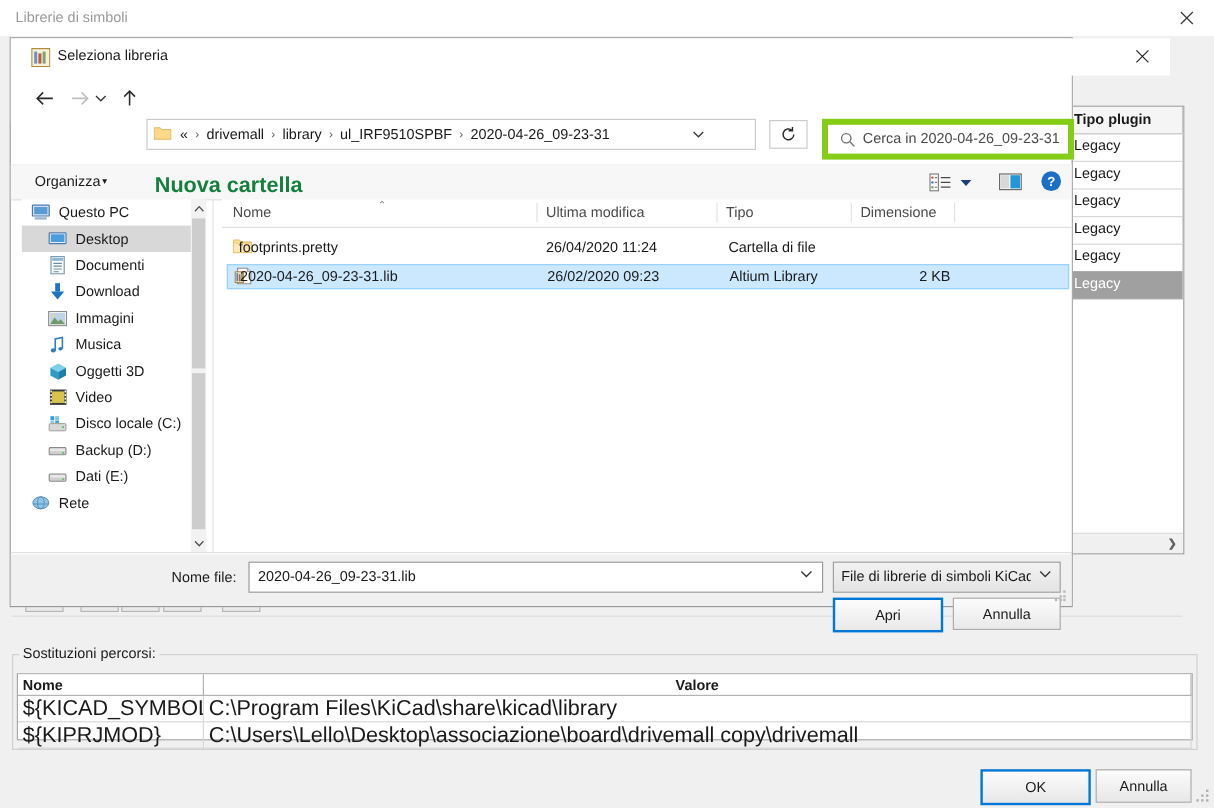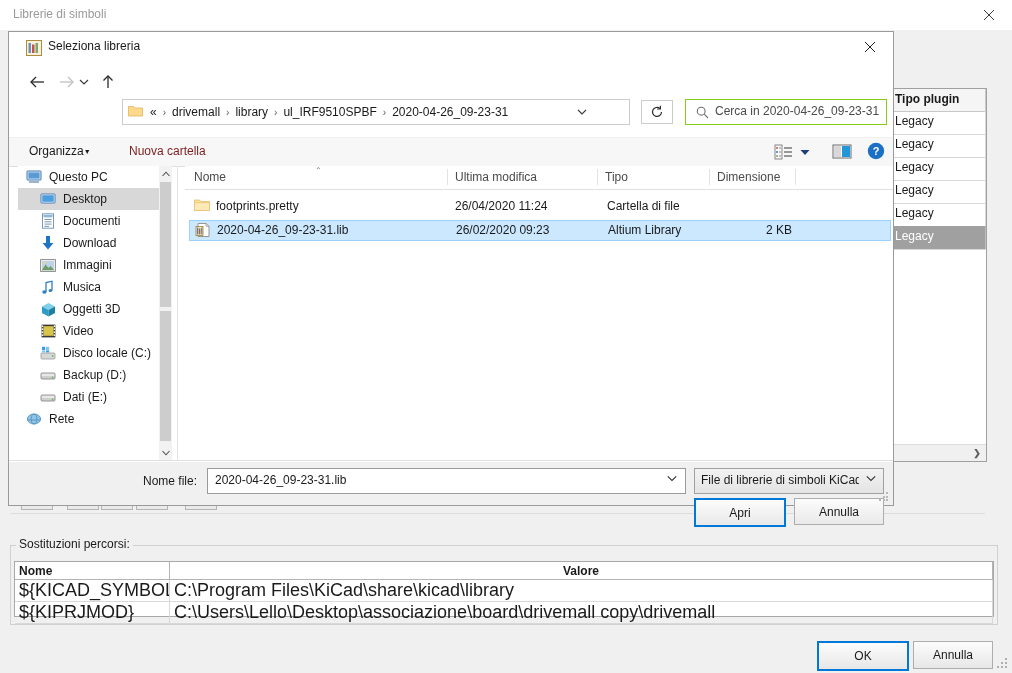--- a/index.html
+++ b/index.html
@@ -146,21 +146,21 @@
   }
 
   
   #file-dialog{
     position:absolute;left:8px;top:31px;width:884px;height:473px;
     background:#ffffff;
     border:1px solid #9a9a9a;
     box-shadow:0 0 0 0 rgba(0,0,0,0);
   }
   #fd-titlebar{
-    position:absolute;left:0;top:0;width:884px;height:31px;background:#ffffff;
+    position:absolute;left:0;top:0;width:966px;height:31px;background:#ffffff;
   }
   #fd-icon{position:absolute;left:17px;top:8px;width:16px;height:16px;}
   #fd-title{
     position:absolute;left:39px;top:7px;font-size:12px;color:#1a1a1a;white-space:nowrap;
   }
   #fd-close{
     position:absolute;right:0;top:0;width:46px;height:30px;
     display:flex;align-items:center;justify-content:center;color:#303030;
   }
 
@@ -192,42 +192,42 @@
     position:absolute;right:40px;top:5px;width:14px;height:14px;
     display:flex;align-items:center;justify-content:center;color:#3a3a3a;
   }
   #addr-refresh{
     position:absolute;right:2px;top:1px;width:28px;height:22px;
     display:flex;align-items:center;justify-content:center;color:#2a2a2a;
     border-left:1px solid #e2e2e2;
   }
   #searchbox{
     position:absolute;left:676px;top:67px;width:200px;height:24px;
-    background:#ffffff;border:1px solid #84cc16;text-align:center;
+    background:#ffffff;border:5px solid #84cc16;text-align:center;
   }
   #search-icon{
     position:absolute;left:9px;top:5px;width:14px;height:14px;
     display:flex;align-items:center;justify-content:center;color:#6e6e6e;
   }
   #search-placeholder{
     position:absolute;left:29px;top:4px;font-size:12px;color:#4a4a4a;white-space:nowrap;
   }
 
   
   #fd-cmdbar{
     position:absolute;left:0;top:105px;width:884px;height:28px;
     background:#f7f7f7;border-bottom:1px solid #e0e0e0;border-top:1px solid #f0f0f0;
   }
   #organizza{
     position:absolute;left:20px;top:6px;font-size:12px;color:#1a1a1a;
     display:flex;align-items:center;gap:0;
   }
   #organizza .caret{font-size:7px;color:#1a1a1a;}
   #nuova-cartella{
-    position:absolute;left:120px;top:6px;font-size:12px;color:#7f1d1d;
+    position:absolute;left:120px;top:6px;font-size:18px;color:#15803d;font-weight:bold;
   }
   #view-list-btn{
     position:absolute;left:765px;top:5px;width:20px;height:18px;
   }
   #view-caret{
     position:absolute;left:791px;top:10px;width:10px;height:8px;
     color:#1f3f7a;font-size:8px;display:flex;align-items:center;justify-content:center;
   }
   #preview-pane-btn{
     position:absolute;left:823px;top:5px;width:20px;height:17px;
@@ -287,21 +287,21 @@
   .fl-colsep{position:absolute;top:3px;width:1px;height:16px;background:#e3e3e3;}
   #sort-caret{
     position:absolute;left:130px;top:0px;font-size:8px;color:#7a7a7a;
   }
   .fl-row{
     position:absolute;left:4px;width:700px;height:19px;
     font-size:12px;color:#1a1a1a;
   }
   .fl-row.selected{background:#cce8ff;border:1px solid #99d1ff;}
   .fl-icon{position:absolute;left:5px;top:1px;width:16px;height:16px;}
-  .fl-name{position:absolute;left:27px;top:2px;white-space:nowrap;}
+  .fl-name{position:absolute;left:10px;top:2px;white-space:nowrap;}
   .fl-mod{position:absolute;left:266px;top:2px;white-space:nowrap;}
   .fl-type{position:absolute;left:418px;top:2px;white-space:nowrap;}
   .fl-size{position:absolute;left:530px;top:2px;width:72px;text-align:right;white-space:nowrap;}
 
   
   #fd-bottom{
     position:absolute;left:0;top:430px;width:884px;height:43px;background:#f0f0f0;
   }
   #fd-bottom-line{position:absolute;left:0;top:428px;width:884px;height:1px;background:#e0e0e0;}
   #nomefile-label{

